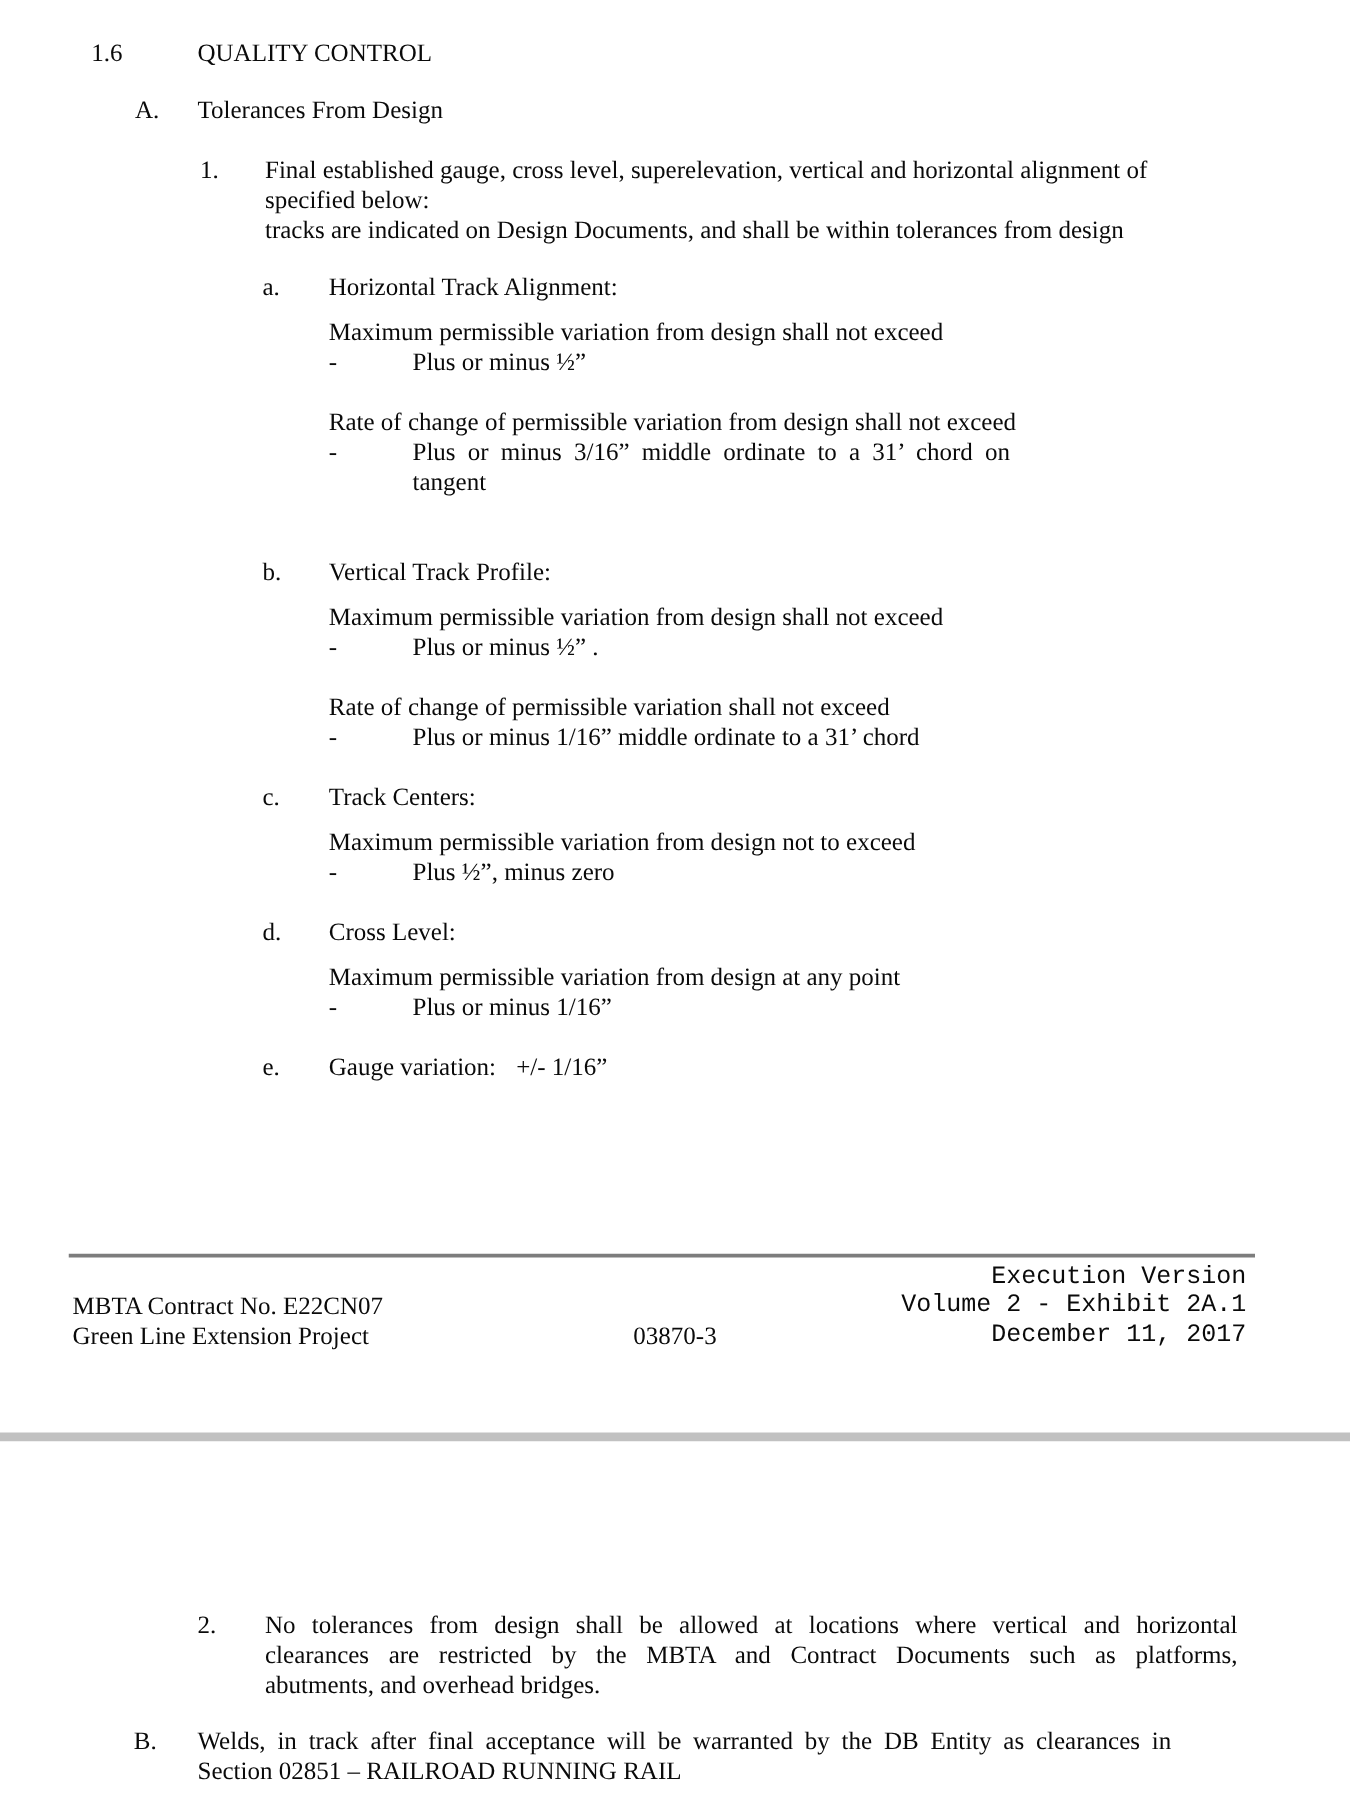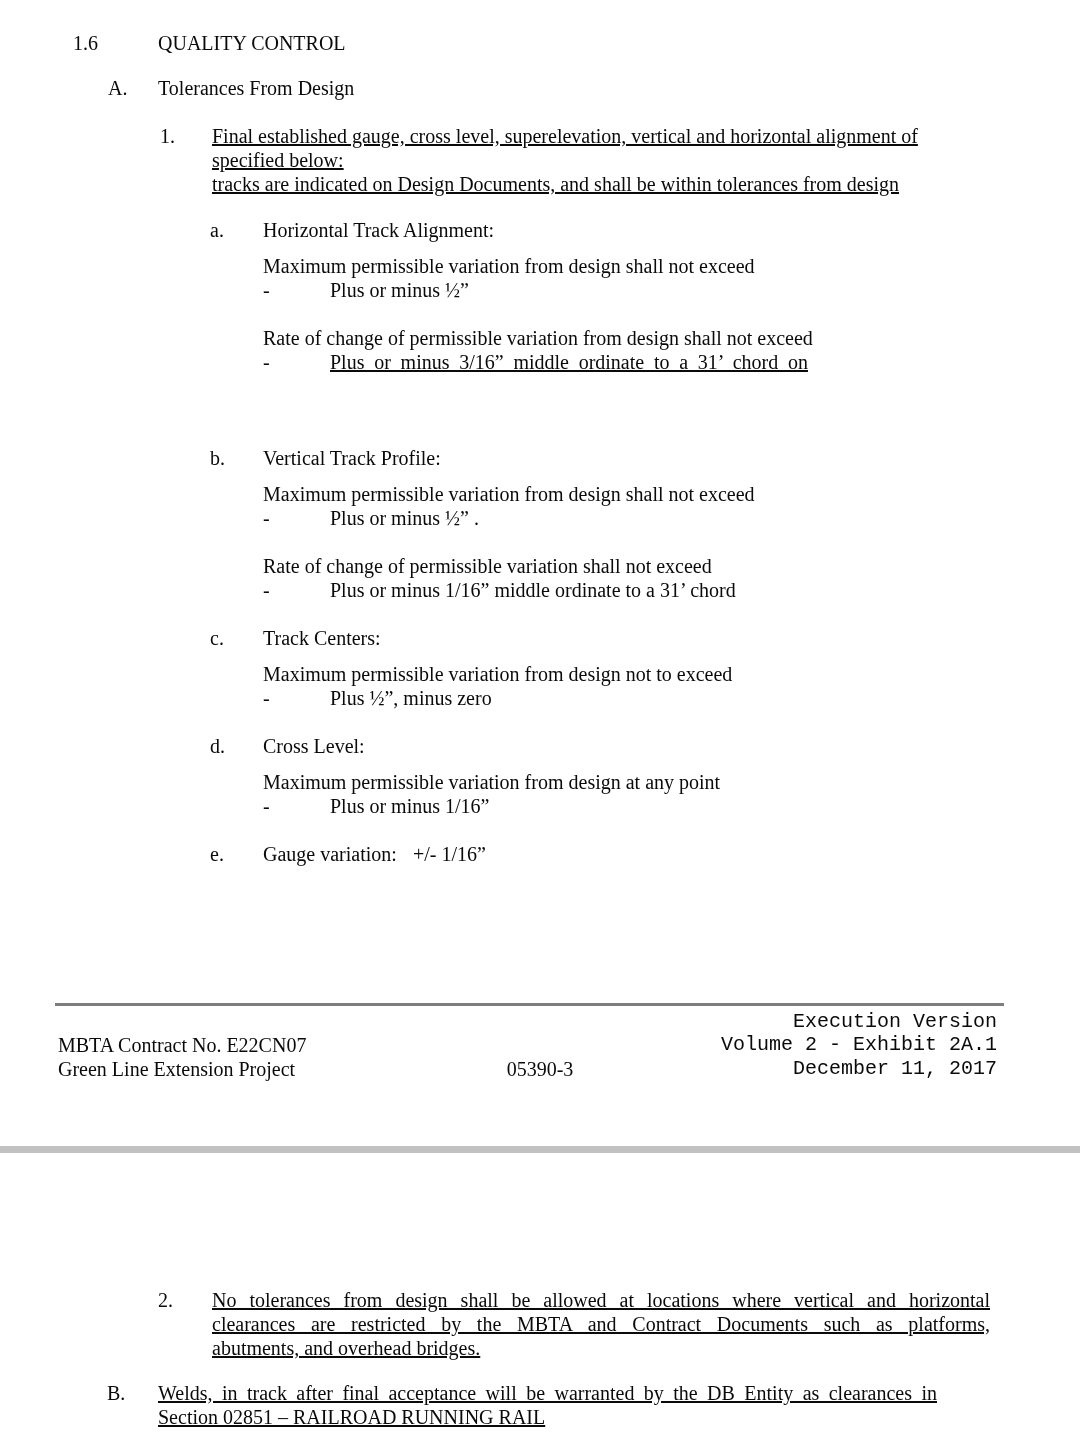--- a/index.html
+++ b/index.html
@@ -13,21 +13,21 @@
     height: 1454px;
     background: #ffffff;
     font-family: "Liberation Serif", "DejaVu Serif", serif;
     font-size: 20px;
     line-height: 24px;
     color: #0a0a0a;
     overflow: hidden;
   }
   .abs { position: absolute; white-space: nowrap; }
   .bold { font-weight: normal; }
-  .blk  { position: absolute; text-decoration: underline; }
+  .blk  { position: absolute; }
   .jline {
     text-align: justify;
     text-align-last: justify;
   }
   .lline { text-align: left; }
   .rule {
     position: absolute;
     left: 55px;
     top: 1003px;
     width: 949px;
@@ -67,20 +67,21 @@
   <div class="abs" style="left:263px; top:218px">Horizontal Track Alignment:</div>
 
   <div class="abs" style="left:263px; top:254px">Maximum permissible variation from design shall not exceed</div>
   <div class="abs" style="left:263px; top:278px">-</div>
   <div class="abs" style="left:330px; top:278px">Plus or minus ½”</div>
 
   <div class="abs" style="left:263px; top:326px">Rate of change of permissible variation from design shall not exceed</div>
   <div class="abs" style="left:263px; top:350px">-</div>
   <div class="blk" style="left:330px; top:350px; width:478px">
     <div class="jline">Plus or minus 3/16” middle ordinate to a 31’ chord on</div>
+    <div class="lline">tangent</div>
   </div>
 
   <div class="abs" style="left:210px; top:446px">b.</div>
   <div class="abs" style="left:263px; top:446px">Vertical Track Profile:</div>
 
   <div class="abs" style="left:263px; top:482px">Maximum permissible variation from design shall not exceed</div>
   <div class="abs" style="left:263px; top:506px">-</div>
   <div class="abs" style="left:330px; top:506px">Plus or minus ½” .</div>
 
   <div class="abs" style="left:263px; top:554px">Rate of change of permissible variation shall not exceed</div>
@@ -103,21 +104,21 @@
 
   <div class="abs" style="left:210px; top:842px">e.</div>
   <div class="abs" style="left:263px; top:842px">Gauge variation:</div>
   <div class="abs" style="left:413px; top:842px">+/- 1/16”</div>
 
   <div class="rule"></div>
   <div class="abs footer-right" style="top:1010px">Execution Version</div>
   <div class="abs" style="left:58px; top:1033px">MBTA Contract No. E22CN07</div>
   <div class="abs footer-right" style="top:1033px">Volume 2 - Exhibit 2A.1</div>
   <div class="abs" style="left:58px; top:1057px">Green Line Extension Project</div>
-  <div class="abs footer-center" style="top:1057px">05390-3</div>
+  <div class="abs footer-center" style="top:1057px">03870-3</div>
   <div class="abs footer-right" style="top:1057px">December 11, 2017</div>
 
   <div class="pagebreak-bar"></div>
 
   <div class="abs" style="left:158px; top:1288px">2.</div>
   <div class="blk" style="left:212px; top:1288px; width:778px">
     <div class="jline">No tolerances from design shall be allowed at locations where vertical and horizontal</div>
     <div class="jline">clearances are restricted by the MBTA and Contract Documents such as platforms,</div>
     <div class="lline">abutments, and overhead bridges.</div>
   </div>

